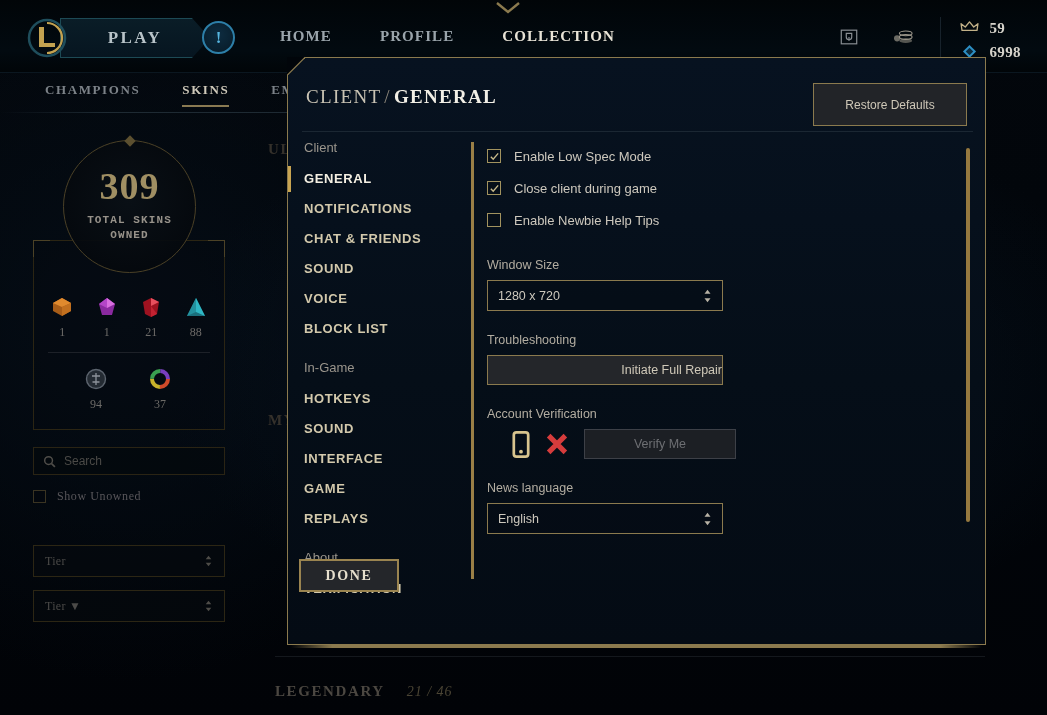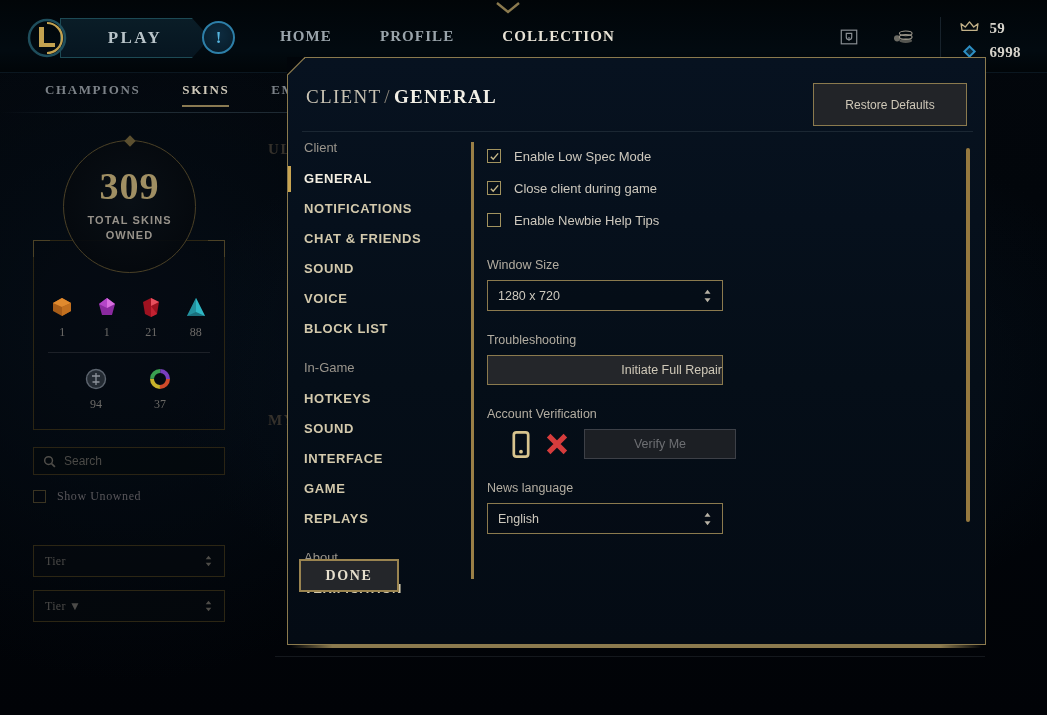--- a/index.html
+++ b/index.html
@@ -140,21 +140,21 @@
     position: absolute; left: 50%; top: -4px; margin-left: -4px;
     width: 8px; height: 8px; background: #5c5030;
     transform: rotate(45deg);
   }
   .skins-num {
     font-family: "Liberation Serif", serif;
     font-size: 38px; font-weight: bold; color: #a08f63; line-height: 1;
     margin-top: -4px; letter-spacing: 1px;
   }
   .skins-label {
-    font-family: Liberation Sans, sans-serif;
+    font-family: Liberation Mono, monospace;
     font-size: 11px; font-weight: bold; letter-spacing: 1.1px;
     color: #97928a; text-align: center; line-height: 1.3; margin-top: 8px;
   }
 
   .tier-icons-row {
     position: absolute; left: 40px; top: 296px;
     width: 178px; display: flex; justify-content: space-around;
   }
   .tier-item { display: flex; flex-direction: column; align-items: center; width: 36px; }
   .tier-glyph { width: 22px; height: 22px; }
@@ -567,20 +567,24 @@
     <svg viewBox="0 0 10 16" width="9" height="14">
       <path d="M5 2 L8.2 6 L1.8 6 Z" fill="#4e4c48"></path>
       <path d="M5 14 L8.2 10 L1.8 10 Z" fill="#4e4c48"></path>
     </svg>
   </div>
 
   <div class="hidden-tier-u">ULTIMATE</div>
   <div class="hidden-tier-m">MYTHIC</div>
 
   <div class="bottom-rule"></div>
+  <div class="legendary-row">
+    <span class="legendary-label">LEGENDARY</span>
+    <span class="legendary-count">21 / 46</span>
+  </div>
 
   <div class="modal-bottom-flange"></div>
 
   <div class="modal">
 
     <div class="modal-header">
       <div class="modal-title">
         <span class="mt-client">CLIENT</span><span class="mt-slash">/</span><span class="mt-section">GENERAL</span>
       </div>
       <div class="restore-btn">

